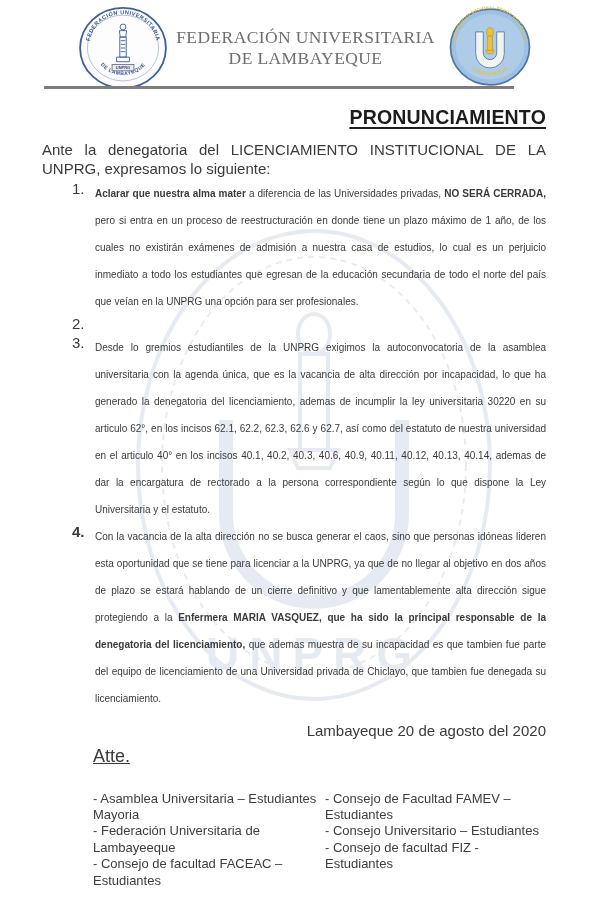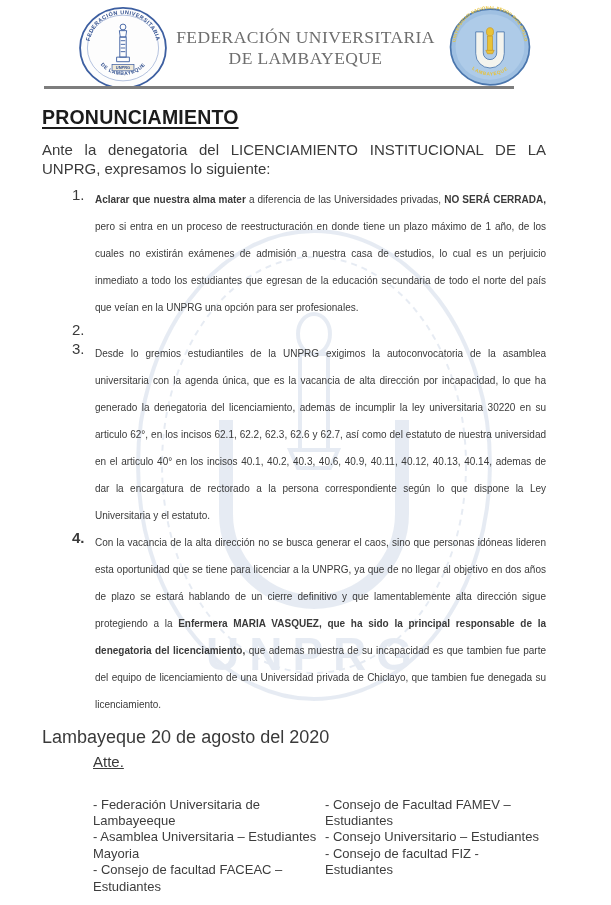--- a/index.html
+++ b/index.html
@@ -15,29 +15,29 @@
   .org {
     position:absolute; left:0; right:0; top:27px; text-align:center;
     font-family:"Liberation Serif", serif; color:#6e6e6e;
     font-size:17.5px; line-height:21px; letter-spacing:.4px;
   }
   .rule { position:absolute; left:44px; top:86px; width:470px; height:3px; background:#7d7d7d; }
   
   .watermark { position:absolute; left:130px; top:224px; width:368px; height:482px; opacity:.13; z-index:0; }
   
   main { position:relative; z-index:1; padding:0 65px 0 42px; }
-  .title { margin:8px 0 0; text-align:left; font-size:19.5px; line-height:26px; color:#1c1c1c; font-weight:bold; letter-spacing:.2px; }
+  .title { margin:8px 0 0; text-align:right; font-size:19.5px; line-height:26px; color:#1c1c1c; font-weight:bold; letter-spacing:.2px; }
   .title span { text-decoration:underline; text-decoration-thickness:2px; text-underline-offset:3px; }
-  .intro { margin:11px 0 8px; text-align:justify; font-size:15px; line-height:18.7px; }
+  .intro { margin:11px 0 2px; text-align:justify; font-size:15px; line-height:18.7px; }
   .item { display:flex; }
   .num  { flex:0 0 53px; box-sizing:border-box; padding-left:30px; font-size:15px; line-height:18.7px; }
   .itext{ flex:1; text-align:justify; font-size:10px; line-height:27px; }
   .b { font-weight:bold; }
-  .date { margin:10px 0 0; text-align:left; font-size:18px; line-height:18.7px; }
-  .atte { margin:6px 0 0 51px; font-size:15px; line-height:18.7px;text-decoration:underline; }
+  .date { margin:10px 0 0; text-align:right; font-size:15px; line-height:18.7px; }
+  .atte { margin:6px 0 0 51px; font-size:18px; line-height:18.7px;text-decoration:underline; }
   .sigs { display:flex; margin:25px 0 0 51px; font-size:13px; line-height:16.4px; color:#3d3d3d; }
   .col-left  { flex:0 0 232px; }
   .col-right { flex:1; }
 </style>
 </head>
 <body>
 
 <div class="page">
 
   <header class="letterhead">
@@ -137,22 +137,22 @@
     <div class="item">
       <span class="num b">4.</span>
       <span class="itext"><span>Con la vacancia de la alta dirección no se busca generar el caos, sino que personas idóneas lideren esta oportunidad que se tiene para licenciar a la UNPRG, ya que de no llegar al objetivo en dos años de plazo se estará hablando de un cierre definitivo y que lamentablemente alta dirección sigue protegiendo a la </span><span class="b">Enfermera MARIA VASQUEZ, que ha sido la principal responsable de la denegatoria del licenciamiento,</span><span> que ademas muestra de su incapacidad es que tambien fue parte del equipo de licenciamiento de una Universidad privada de Chiclayo, que tambien fue denegada su licenciamiento.</span></span>
     </div>
 
     <p class="date">Lambayeque 20 de agosto del 2020</p>
     <p class="atte">Atte.</p>
 
     <div class="sigs">
       <div class="col-left">
+        <div>- Asamblea Universitaria – Estudiantes Mayoria</div>
         <div>- Federación Universitaria de Lambayeeque</div>
-        <div>- Asamblea Universitaria – Estudiantes Mayoria</div>
         <div>- Consejo de facultad FACEAC – Estudiantes</div>
 
       </div>
       <div class="col-right">
         <div>- Consejo de Facultad FAMEV – Estudiantes</div>
         <div>- Consejo Universitario – Estudiantes</div>
         <div>- Consejo de facultad FIZ - Estudiantes</div>
 
       </div>
     </div>

